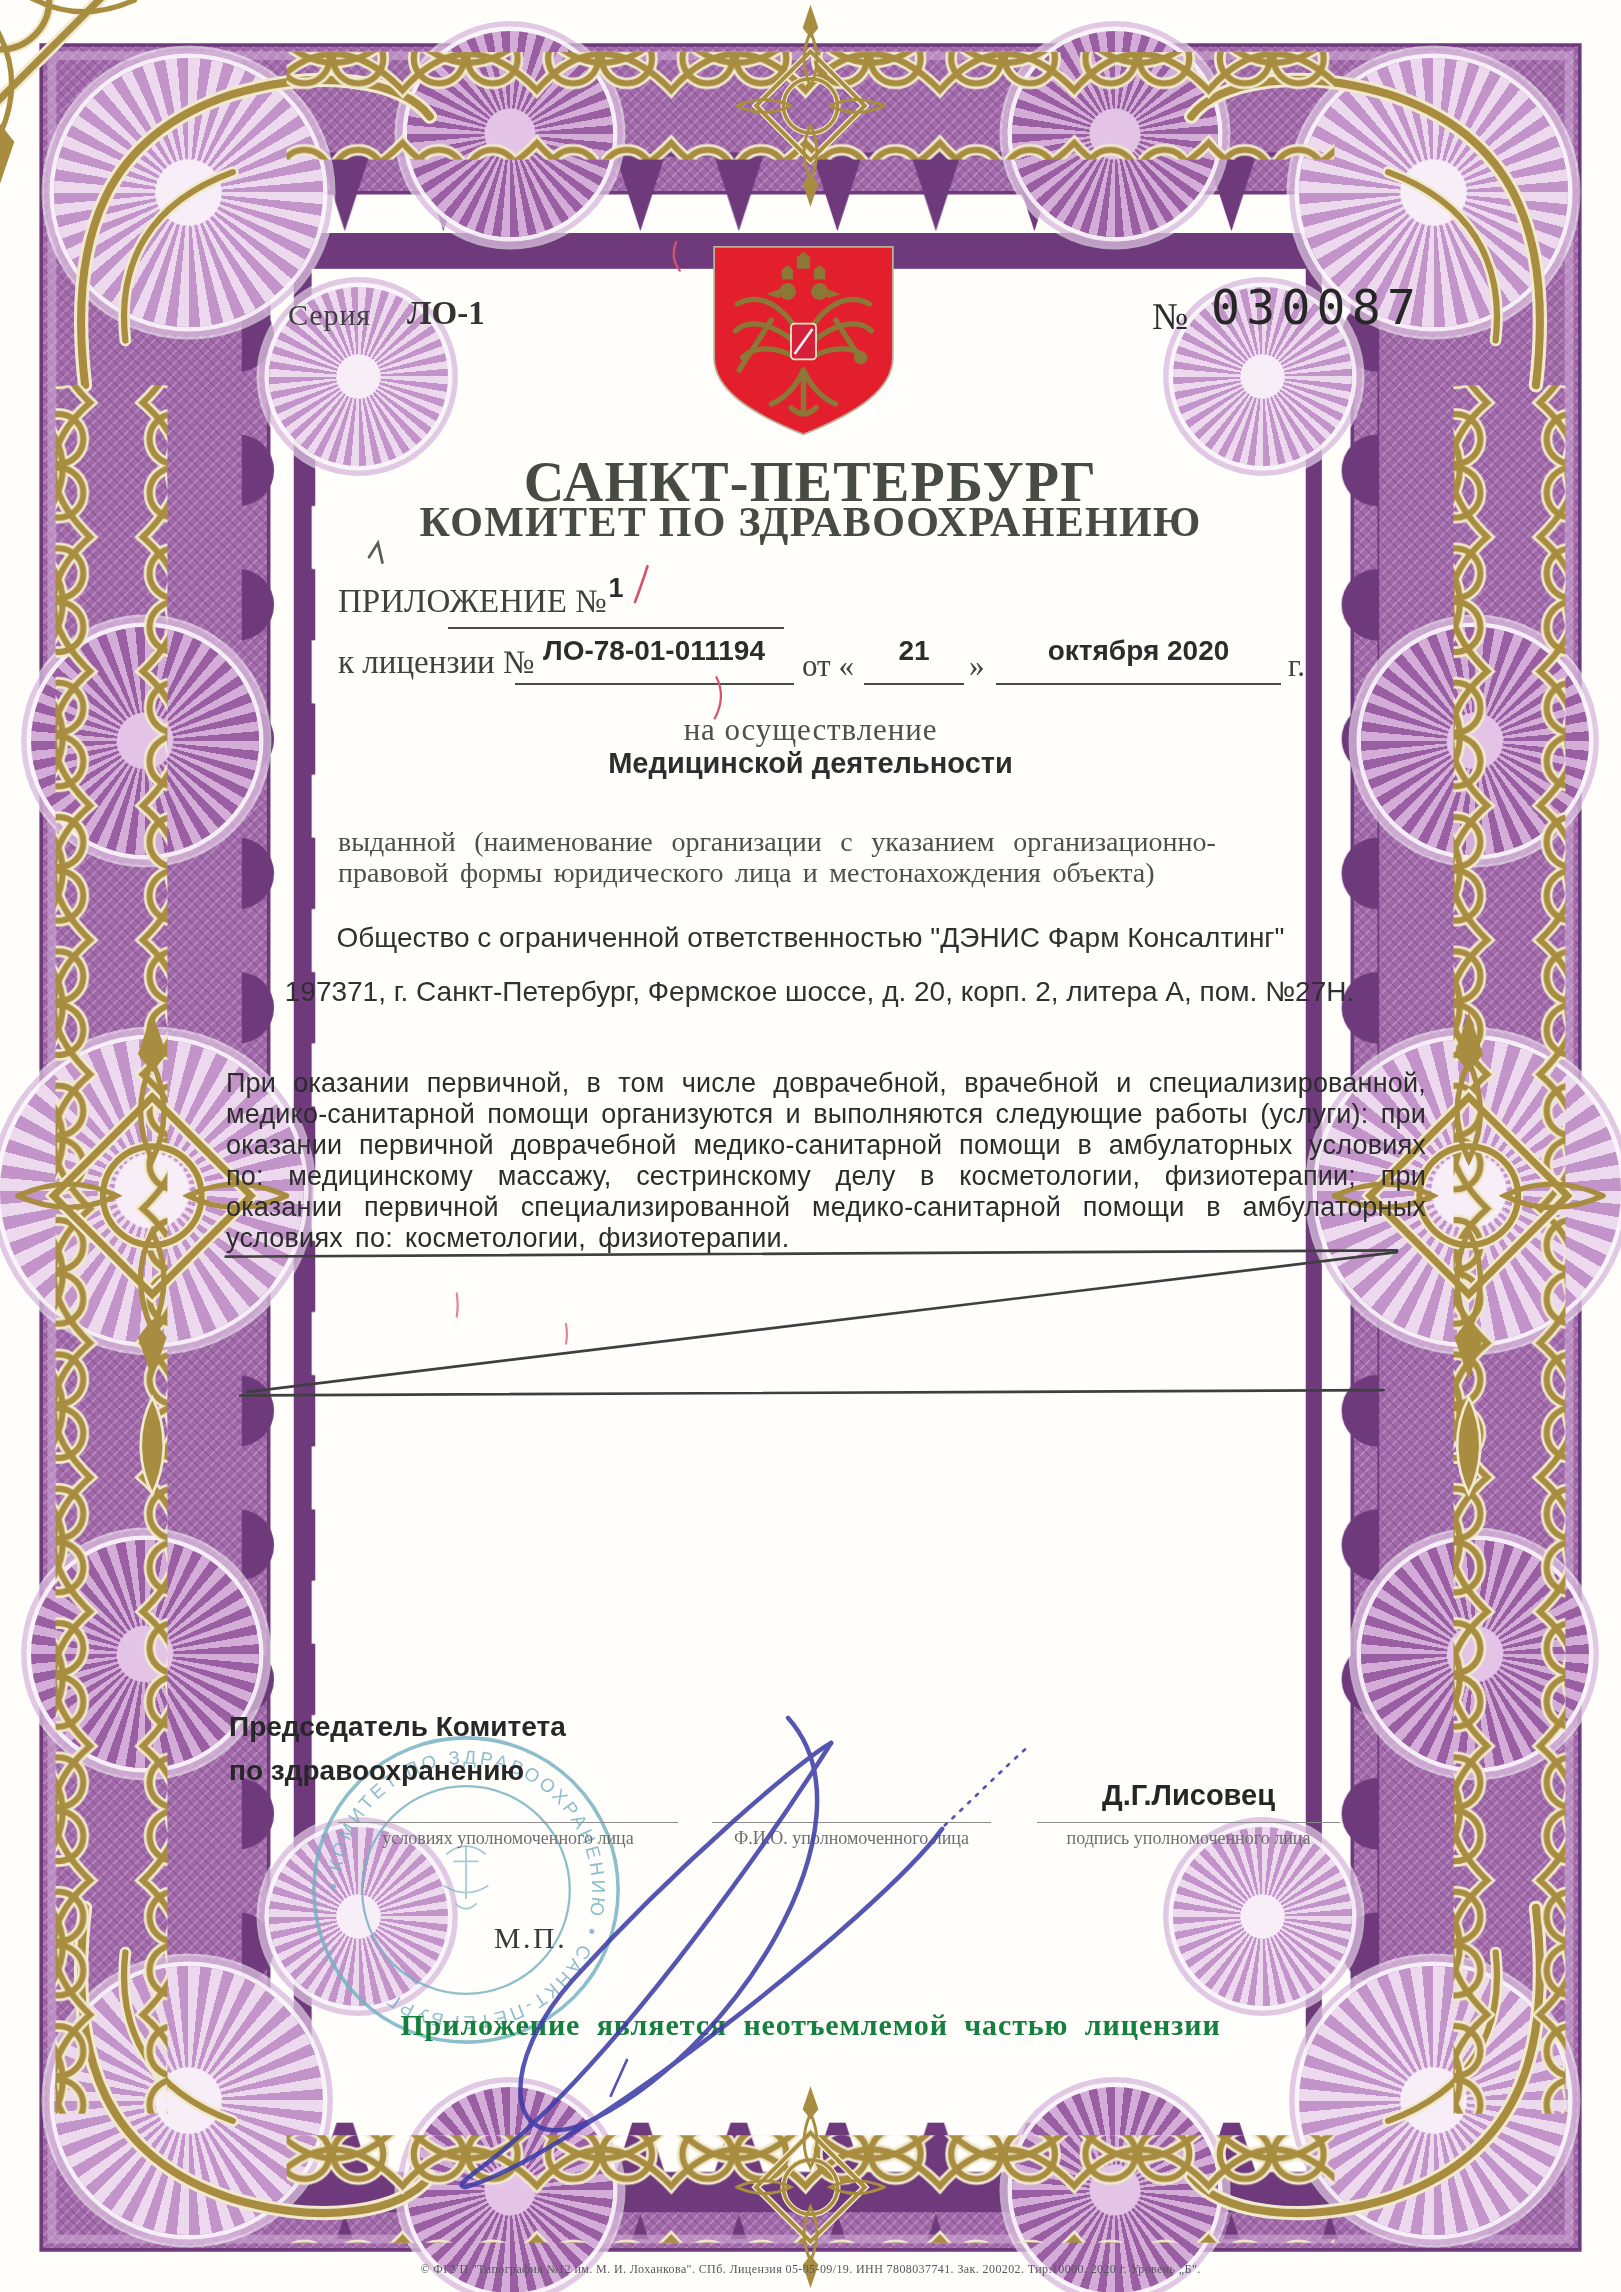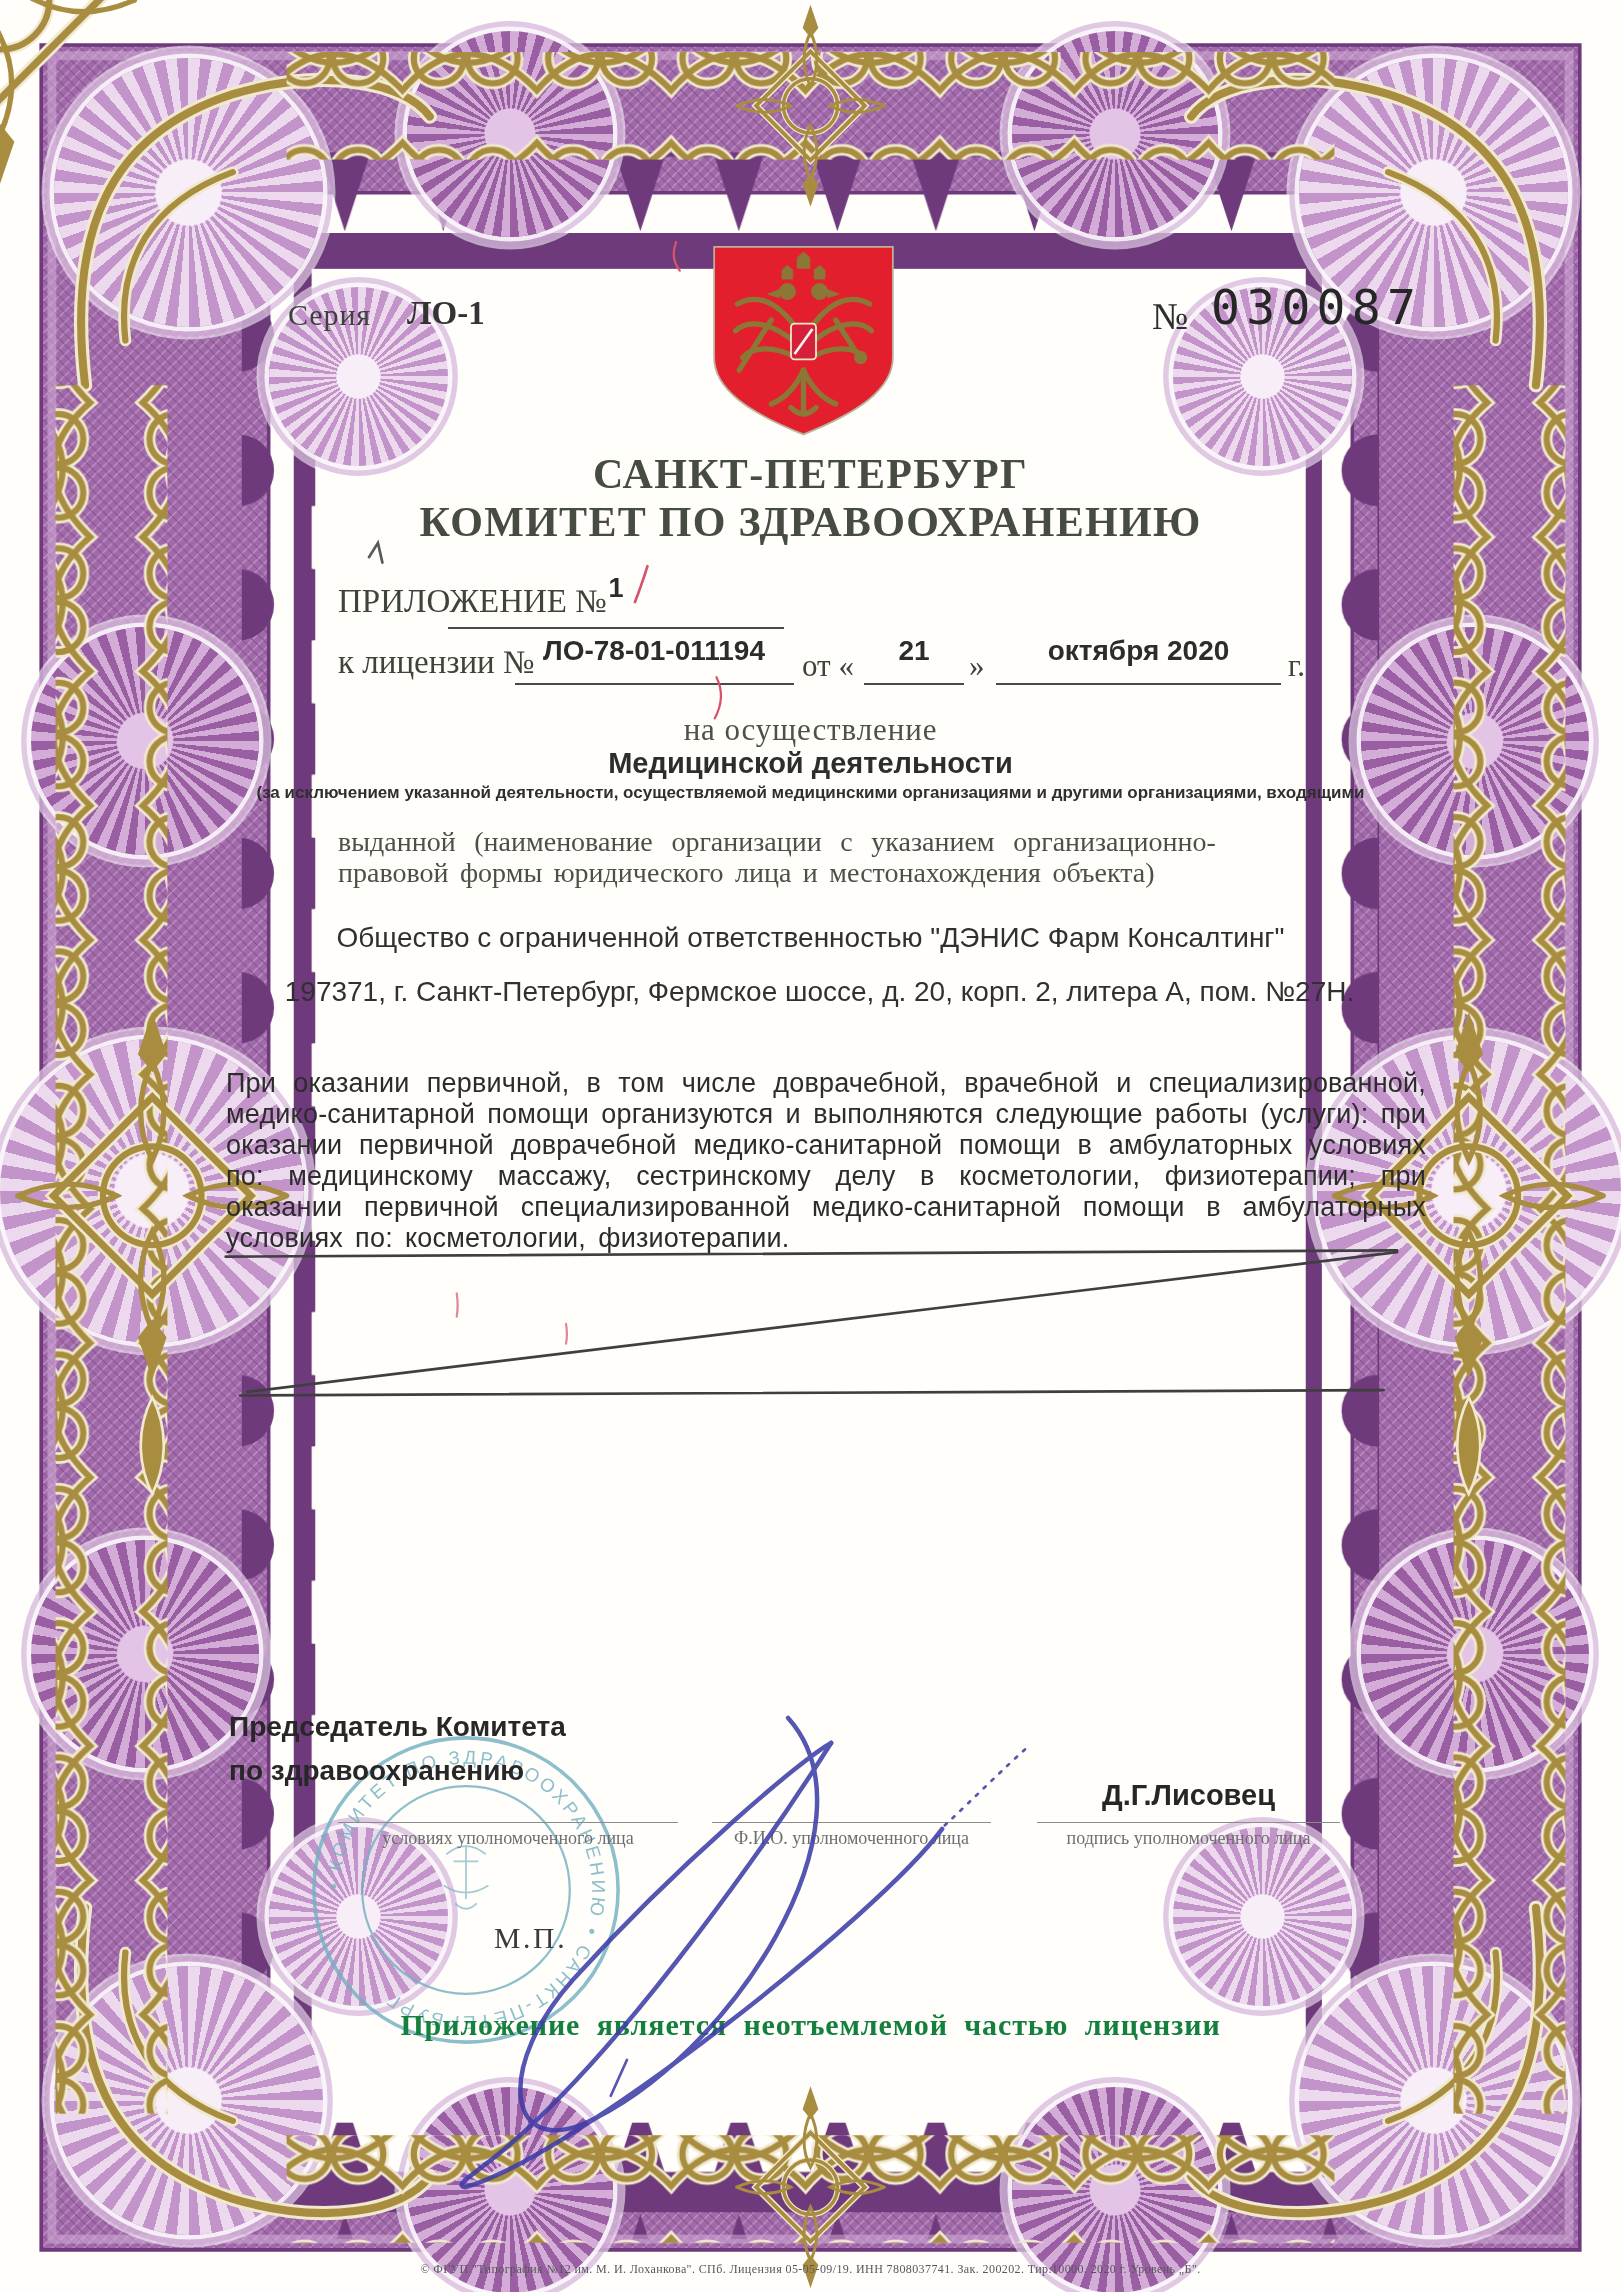--- a/index.html
+++ b/index.html
@@ -26,21 +26,21 @@
   .ser{font-family:"Liberation Serif",serif;}
   .sans{font-family:"Liberation Sans",sans-serif;}
   .abs{position:absolute;}
   .ctr{left:0;width:100%;text-align:center;}
 
   
   .series-label{left:288px;top:298px;font-size:30px;color:#3f3f3f;letter-spacing:0.9px;}
   .series-value{left:407px;top:295px;font-size:33px;font-weight:bold;color:#333;}
   .num-sign{left:1152px;top:294px;font-size:38px;color:#2e2e2e;}
   .num-value{left:1211px;top:279px;font-family:"DejaVu Sans Mono",monospace;font-size:48px;letter-spacing:6.3px;color:#262626;}
-  .title1{top:450px;font-size:42px;font-weight:bold;color:#474c42;letter-spacing:1.3px;}
+  .title1{top:450px;font-size:56px;font-weight:bold;color:#474c42;letter-spacing:1.3px;}
   .title2{top:498px;font-size:42px;font-weight:bold;color:#474c42;letter-spacing:1.3px;}
 
   
   .apx-label{left:338px;top:583px;font-size:33px;color:#3e433c;}
   .apx-value{left:448px;top:573px;width:336px;text-align:center;font-size:27px;color:#2c2c2c;font-weight:600;}
   .u-line{border-bottom:2.7px solid #4a4a4a;height:0;}
   .apx-u{left:448px;top:627px;width:336px;}
   .lic-label{left:338px;top:644px;font-size:33px;color:#3e433c;}
   .lic-value{left:515px;top:635px;width:278px;text-align:center;font-size:28px;font-weight:600;color:#2c2c2c;}
   .lic-u{left:515px;top:683px;width:279px;}
@@ -279,21 +279,20 @@
     <div class="abs ser from-label">от «</div>
     <div class="abs sans day-value">21</div>
     <div class="abs u-line day-u"></div>
     <div class="abs ser quote-close">»</div>
     <div class="abs sans my-value">октября 2020</div>
     <div class="abs u-line my-u"></div>
     <div class="abs ser year-suffix">г.</div>
 
     <div class="abs ctr ser intro">на осуществление</div>
     <div class="abs ctr sans act-type">Медицинской деятельности</div>
-    <div class="abs ctr sans note1">(за исключением указанной деятельности, осуществляемой медицинскими организациями и другими организациями, входящими</div>
     <div class="abs ser issued1">выданной (наименование организации с указанием организационно-</div>
     <div class="abs ser issued2">правовой формы юридического лица и местонахождения объекта)</div>
 
     <div class="abs ctr sans org-name">Общество с ограниченной ответственностью "ДЭНИС Фарм Консалтинг"</div>
     <div class="abs ctr sans org-addr">197371, г. Санкт-Петербург, Фермское шоссе, д. 20, корп. 2, литера А, пом. №27Н.</div>
 
     <div class="abs sans works">При оказании первичной, в том числе доврачебной, врачебной и специализированной, медико-санитарной помощи организуются и выполняются следующие работы (услуги): при оказании первичной доврачебной медико-санитарной помощи в амбулаторных условиях по: медицинскому массажу, сестринскому делу в косметологии, физиотерапии; при оказании первичной специализированной медико-санитарной помощи в амбулаторных условиях по: косметологии, физиотерапии.</div>
 
     <div class="abs sans pos1">Председатель Комитета</div>
     <div class="abs sans pos2">по здравоохранению</div>

